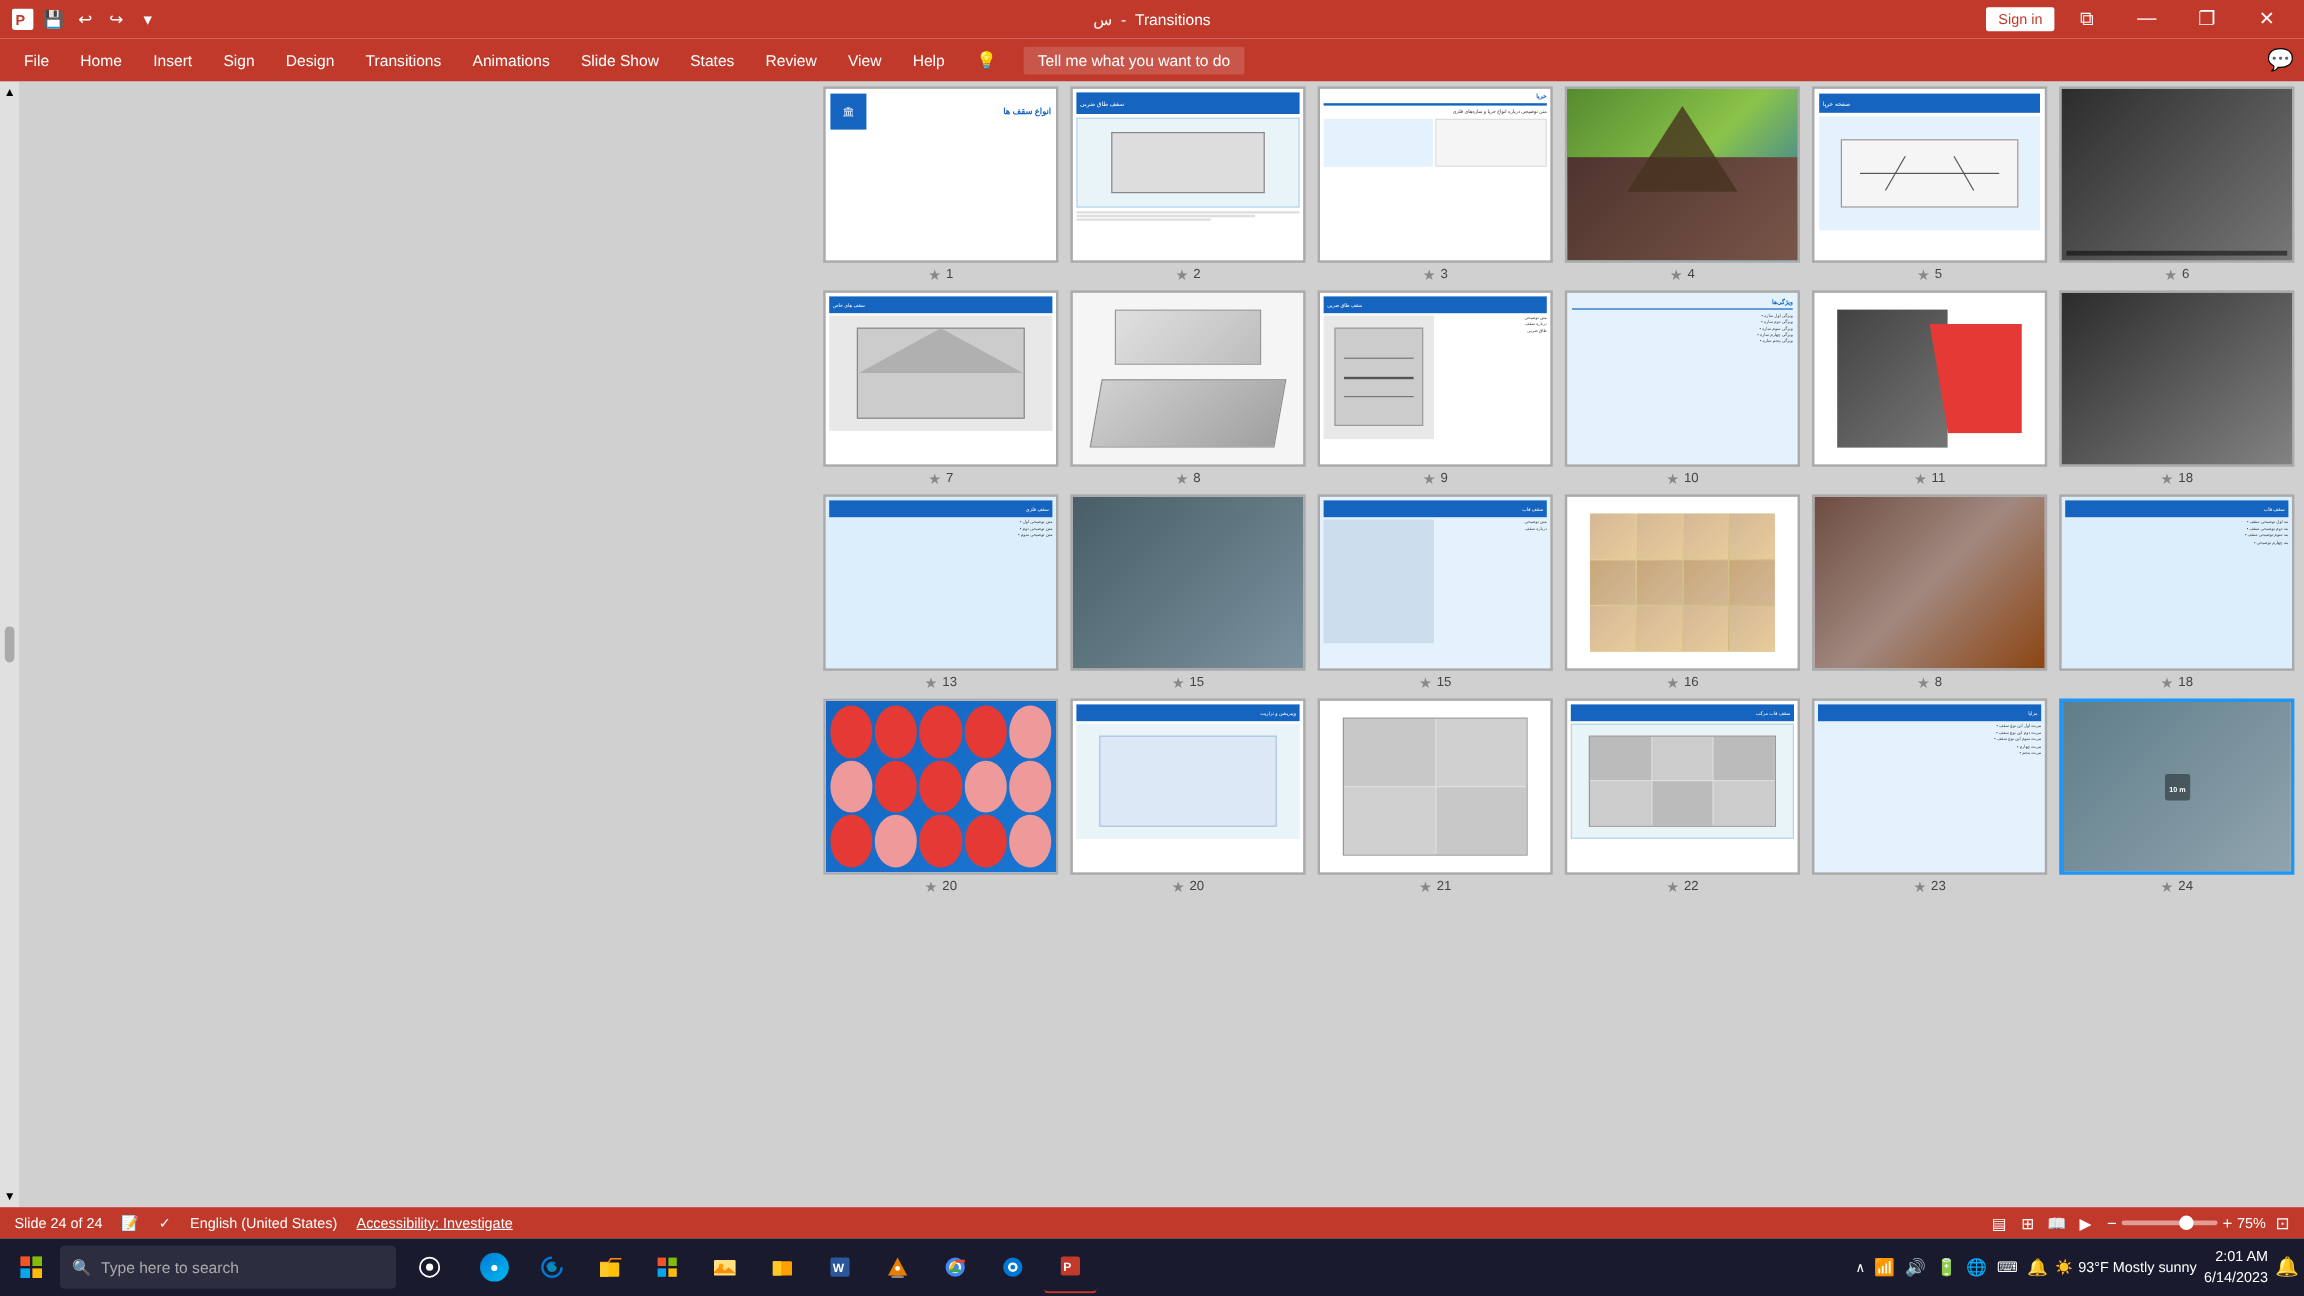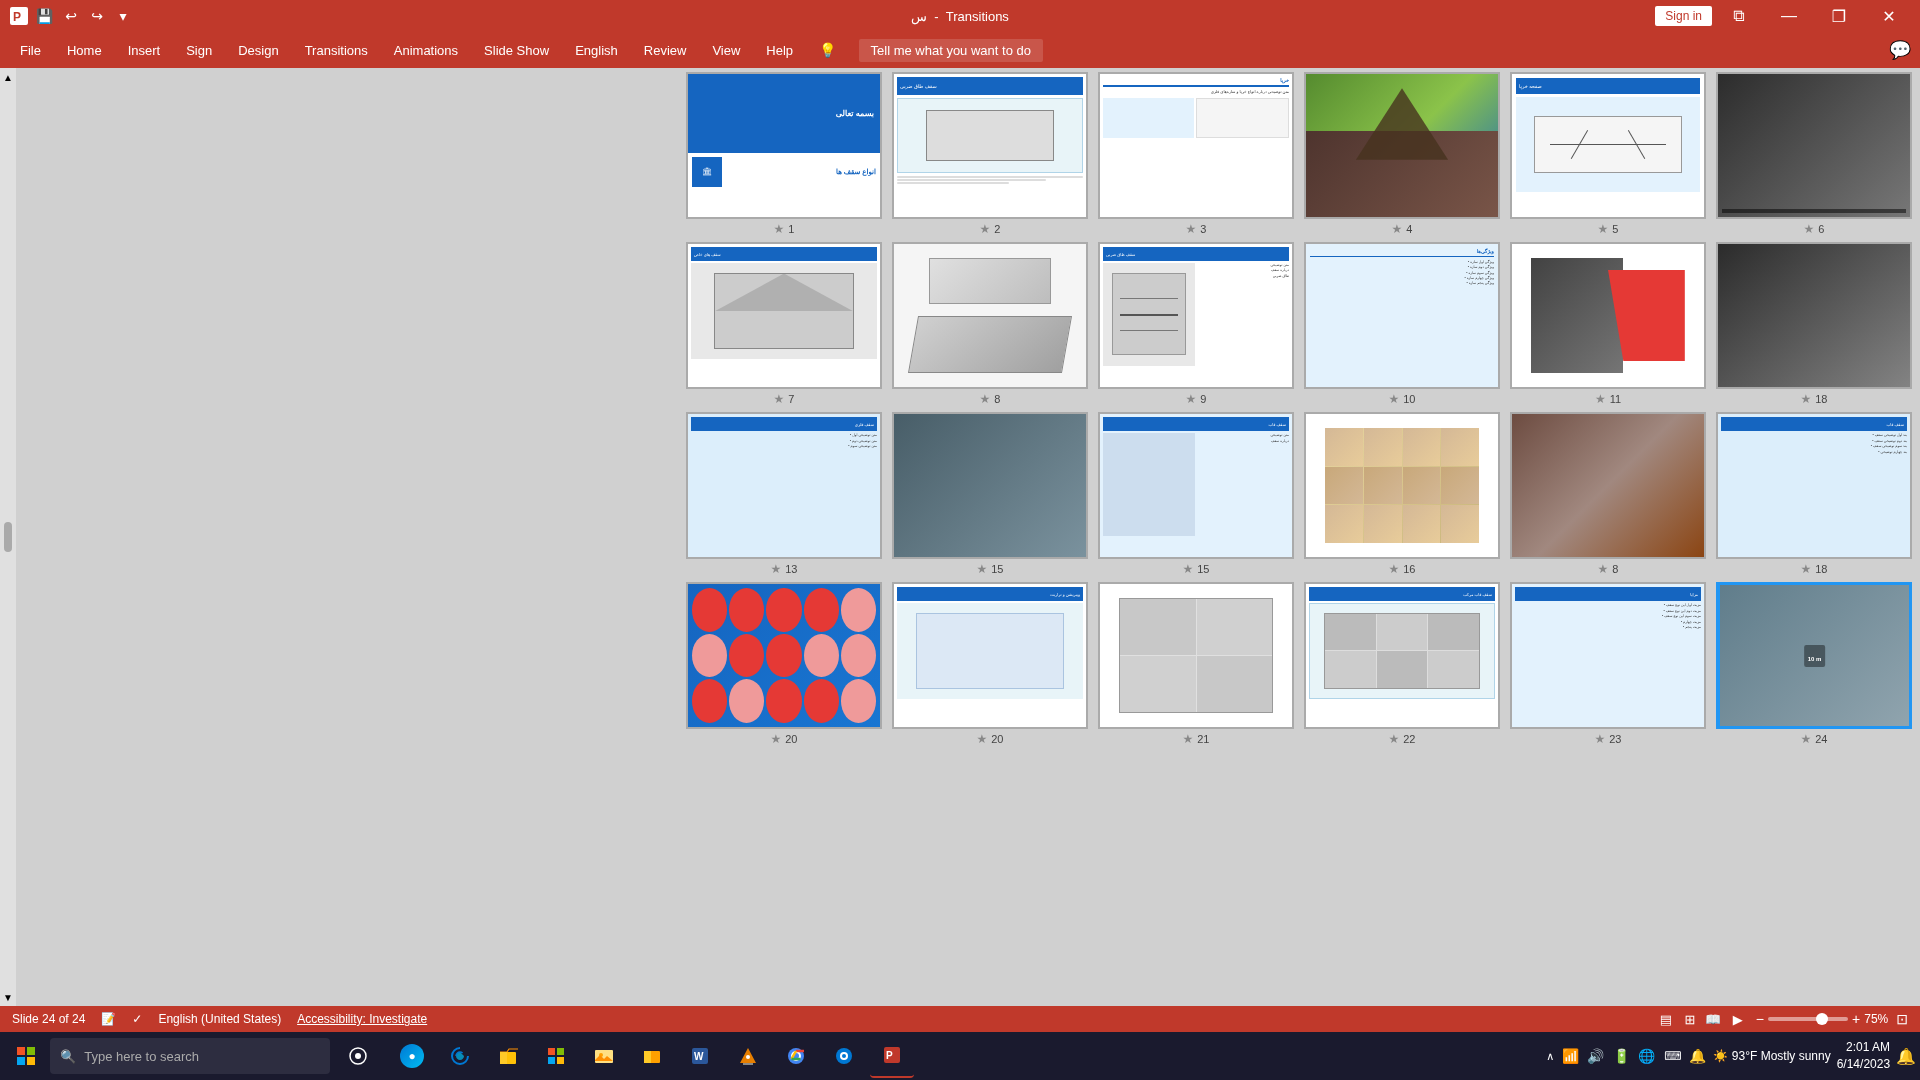--- a/index.html
+++ b/index.html
@@ -170,21 +170,21 @@
 
 <div class="menu-bar">
   <div class="menu-item">File</div>
   <div class="menu-item">Home</div>
   <div class="menu-item">Insert</div>
   <div class="menu-item">Sign</div>
   <div class="menu-item">Design</div>
   <div class="menu-item">Transitions</div>
   <div class="menu-item">Animations</div>
   <div class="menu-item">Slide Show</div>
-  <div class="menu-item">English</div>
+  <div class="menu-item">States</div>
   <div class="menu-item">Review</div>
   <div class="menu-item">View</div>
   <div class="menu-item">Help</div>
   <div class="menu-item" style="font-size:14px;">💡</div>
   <div class="tell-me">
     <span>Tell me what you want to do</span>
   </div>
   <div style="margin-left:auto; display:flex; align-items:center;">
     <div style="color:white; font-size:18px; cursor:pointer;">💬</div>
   </div>
@@ -284,23 +284,20 @@
         </div>
         <div class="slide-meta">
           <span class="slide-star">★</span>
           <span class="slide-num">2</span>
         </div>
       </div>
 
       <div class="slide-item">
         <div class="slide-thumb" style="background:white;">
           <div style="width:100%;height:100%;background:white;">
-            <div style="background:#1565c0;height:55%;display:flex;align-items:center;justify-content:flex-end;padding:6px;">
-              <span style="color:white;font-size:8px;font-weight:bold;">بسمه تعالی</span>
-            </div>
             <div style="padding:4px;display:flex;align-items:center;justify-content:space-between;">
               <div style="width:30px;height:30px;background:#1565c0;display:flex;align-items:center;justify-content:center;">
                 <span style="color:white;font-size:8px;">🏛</span>
               </div>
               <span style="font-size:7px;color:#1565c0;font-weight:bold;">انواع سقف ها</span>
             </div>
           </div>
         </div>
         <div class="slide-meta">
           <span class="slide-star">★</span>

